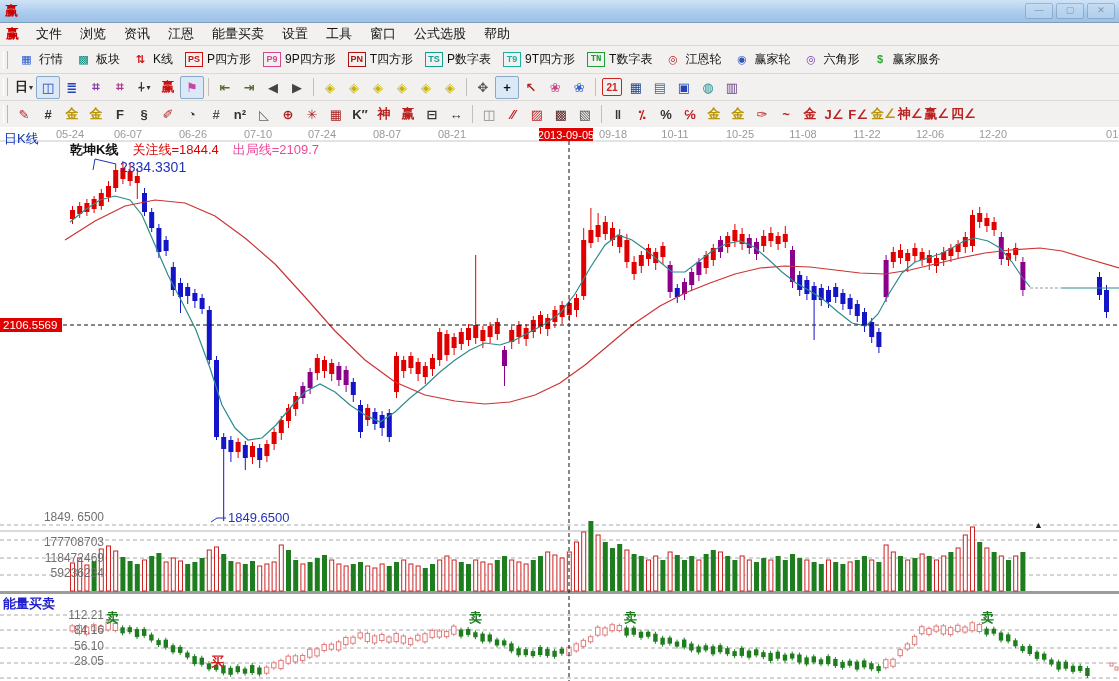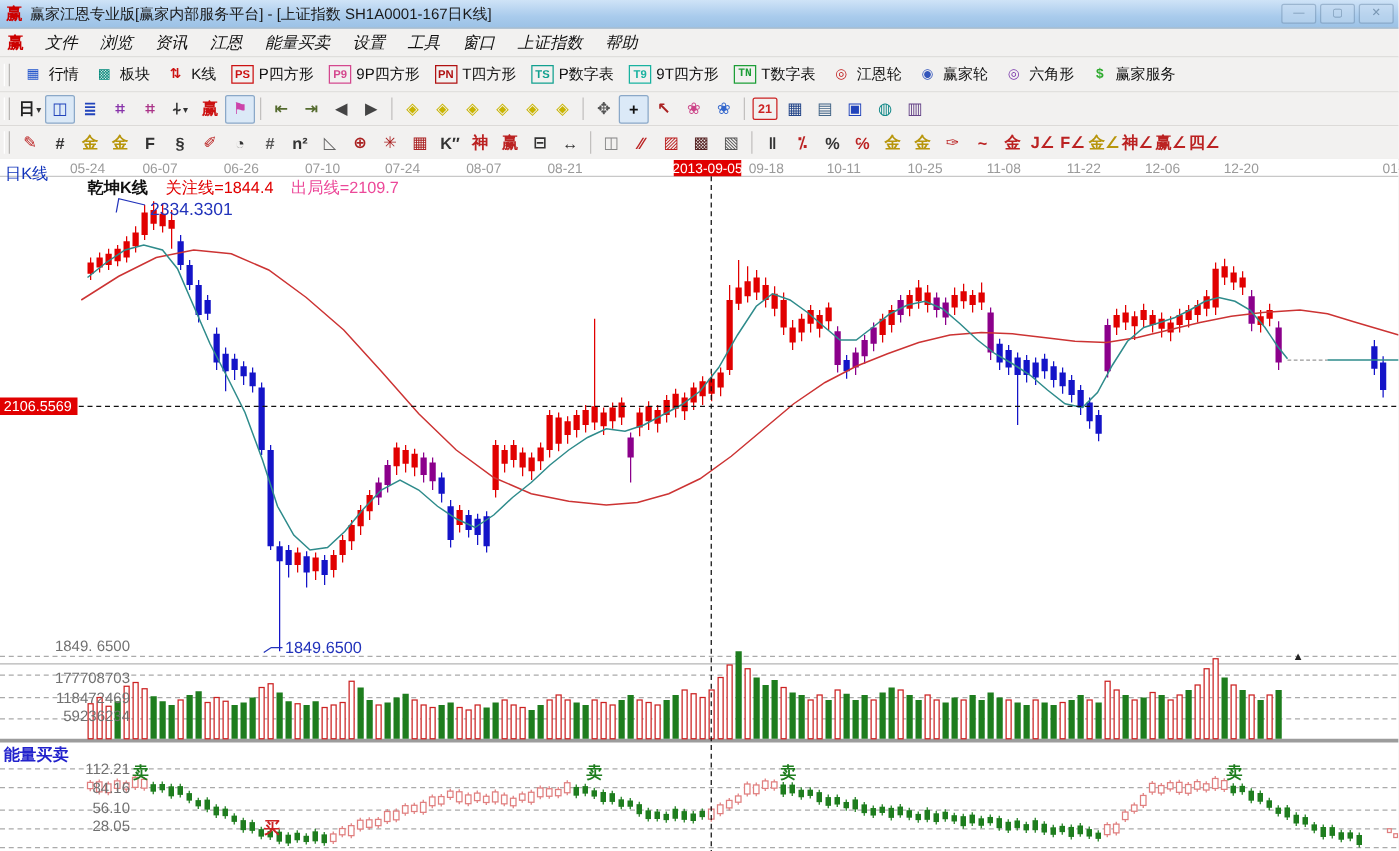--- a/index.html
+++ b/index.html
@@ -9,21 +9,21 @@
   #titlebar{position:absolute;left:0;top:0;width:1119px;height:22px;
     background:linear-gradient(#cfe3f7,#a9cbec 60%,#9cc2e6);border-bottom:1px solid #7f9db9;
     display:flex;align-items:center;font-size:12px;color:#1a1a1a;}
   #titlebar .logo{color:#c00;font-weight:bold;font-size:13px;margin:0 6px 0 5px;}
   .wctrls{position:absolute;right:4px;top:3px;display:flex;gap:3px;opacity:.45;}
   .wbtn{width:26px;height:14px;border:1px solid #6a87a5;border-radius:2px;background:#c8dcf0;
     font-size:9px;line-height:13px;text-align:center;color:#33506b;}
   #menubar{position:absolute;left:0;top:23px;width:1119px;height:22px;background:#f2f1f0;
     border-bottom:1px solid #d9d7d5;display:flex;align-items:center;font-size:13px;color:#111;}
   #menubar .logo{color:#c00;font-weight:bold;font-size:13px;margin:0 8px 0 6px;}
-  .menu-item{padding:2px 9px;cursor:default;font-style:italic;}
+  .menu-item{padding:2px 9px;cursor:default;}
   
   .toolbar{position:absolute;left:0;width:1119px;background:#f2f1f0;display:flex;align-items:center;
     border-bottom:1px solid #dcdad8;font-size:12px;color:#111;}
   #toolbar1{top:46px;height:27px;}
   #toolbar2{top:74px;height:26px;}
   #toolbar3{top:101px;height:26px;}
   .grip{width:3px;height:18px;border-left:1px solid #fff;border-right:1px solid #b9b7b5;margin:0 4px 0 3px;}
   .tsep{width:1px;height:18px;background:#c2c0be;margin:0 4px;}
   .tbtn{display:flex;align-items:center;gap:4px;padding:2px 5px;border:1px solid transparent;border-radius:2px;}
   .ticon{display:inline-flex;align-items:center;justify-content:center;width:17px;height:15px;
@@ -41,39 +41,38 @@
   #legend .lg-exit{color:#ec4899;}
   svg text{font-family:"Liberation Sans","DejaVu Sans",sans-serif;}
 </style>
 </head>
 <body>
 
 <div id="app">
 
   <div id="titlebar">
     <span class="logo">赢</span>
-    <span>赢家江恩专业版[赢家内部服务平台] - [上证指数  SH1A0001-167日K线]</span>
     <div class="wctrls">
         <div class="wbtn">—</div>
         <div class="wbtn">▢</div>
         <div class="wbtn">✕</div>
       </div>
   </div>
 
   <div id="menubar">
     <span class="logo">赢</span>
   <div class="menu-item">文件</div>
       <div class="menu-item">浏览</div>
       <div class="menu-item">资讯</div>
       <div class="menu-item">江恩</div>
       <div class="menu-item">能量买卖</div>
       <div class="menu-item">设置</div>
       <div class="menu-item">工具</div>
       <div class="menu-item">窗口</div>
-      <div class="menu-item">上证指数</div>
+      <div class="menu-item">公式选股</div>
       <div class="menu-item">帮助</div>
     </div>
 
   <div id="toolbar1" class="toolbar">
       <div class="grip"></div>
       <div class="tbtn">
         <div class="ticon" style="color: rgb(34, 85, 204);">▦</div>
         <div class="tlabel">行情</div>
       </div>
       <div class="tbtn">

